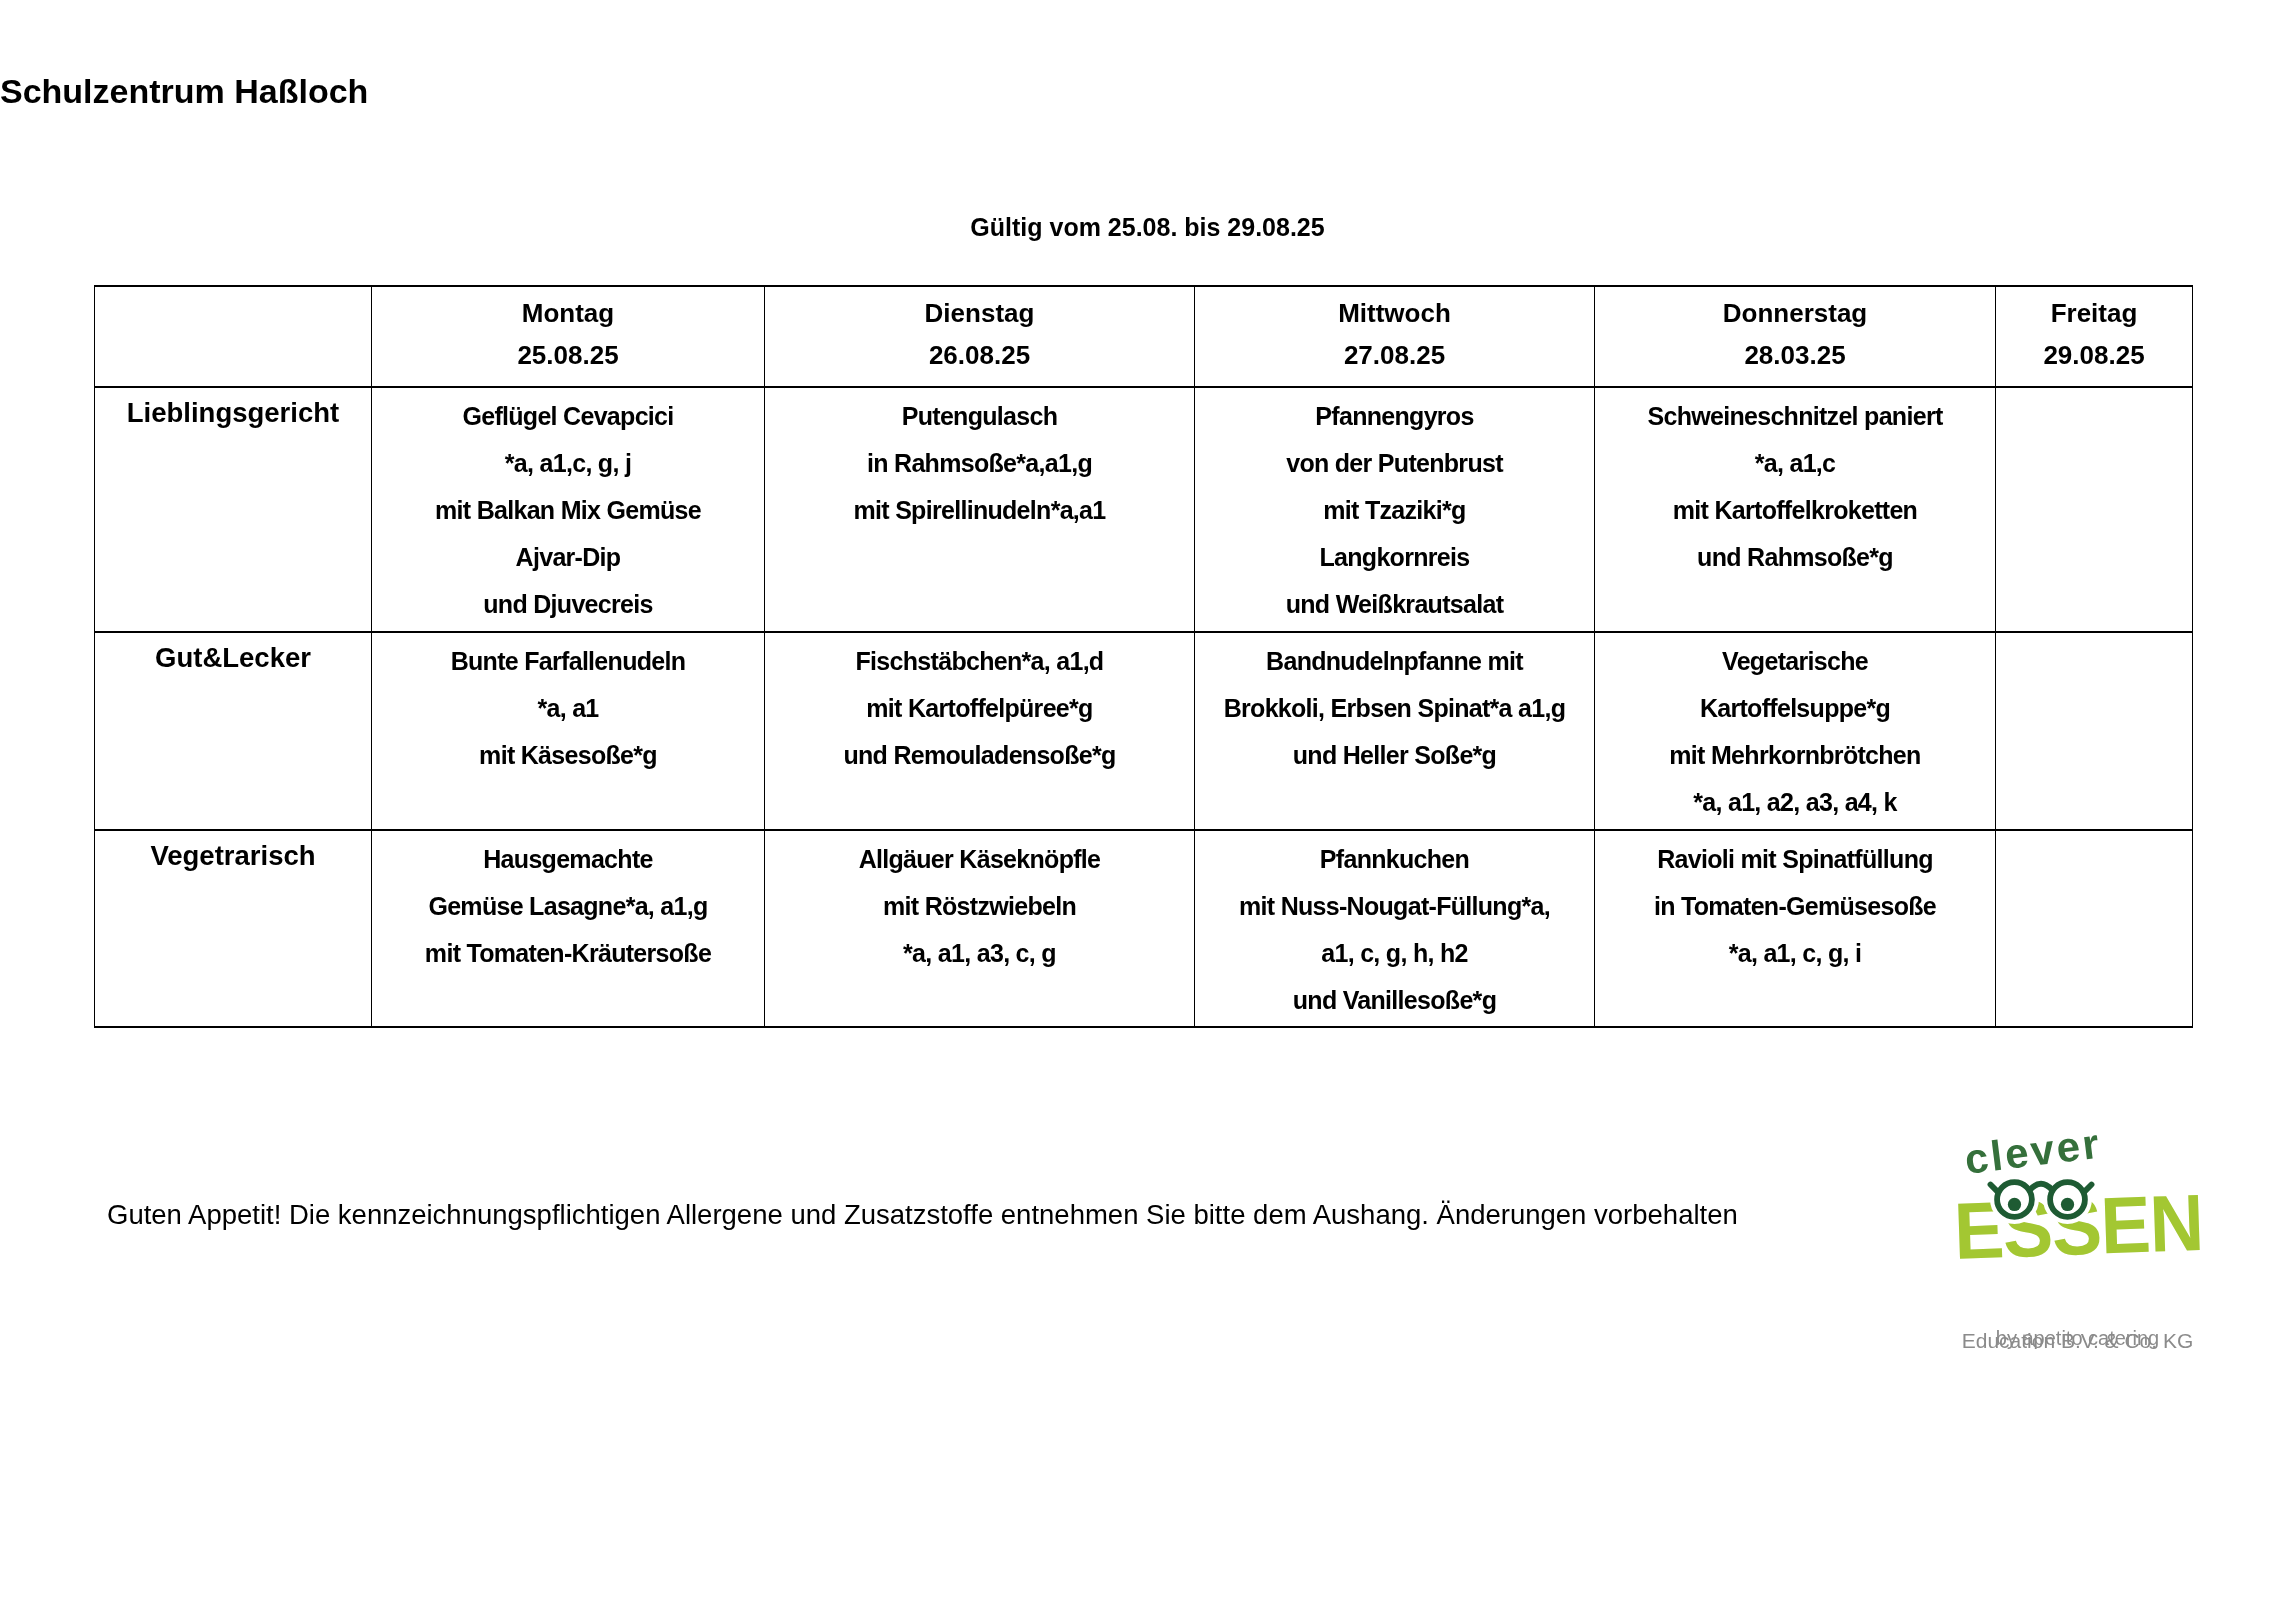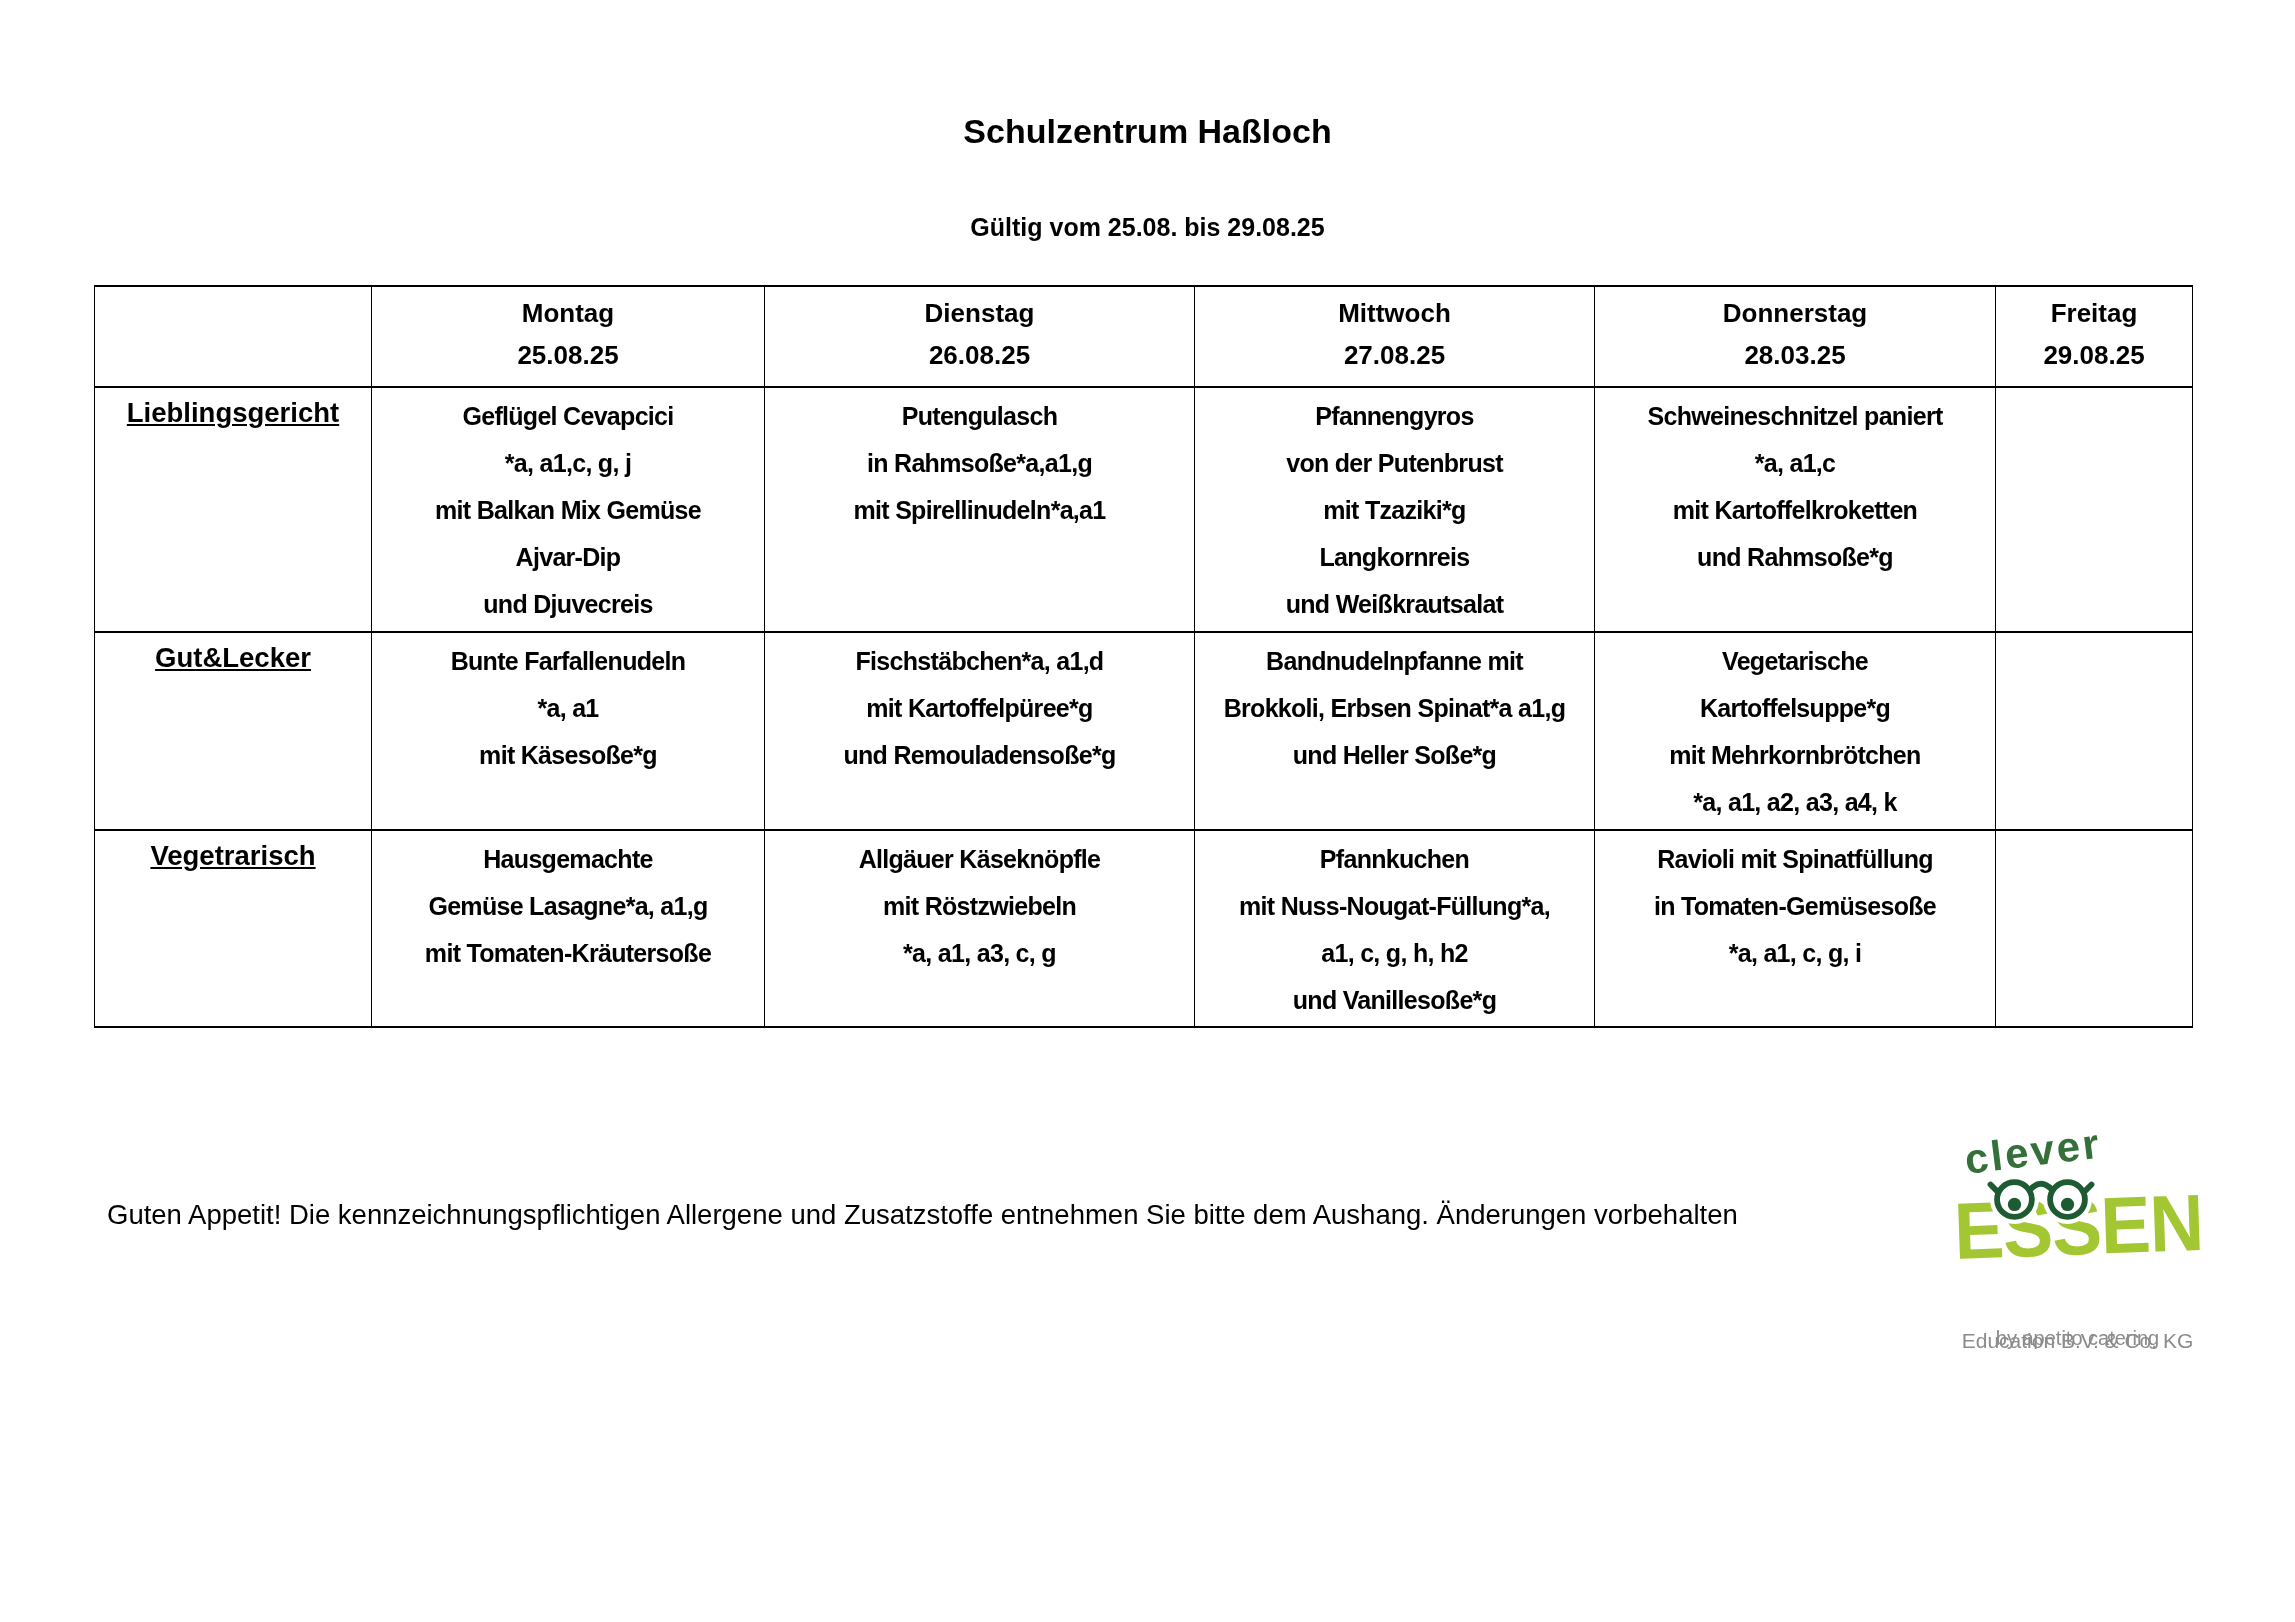--- a/index.html
+++ b/index.html
@@ -6,21 +6,21 @@
   body {
     width: 2295px; height: 1623px;
     background: #ffffff;
     font-family: "Liberation Sans", sans-serif;
     color: #000;
     position: relative;
     overflow: hidden;
   }
   .title {
     position: absolute; top: 73px; left: 0; width: 100%;
-    text-align: center; font-size: 34px; font-weight: bold; line-height: 1.1; margin-top: 40px;
+    font-size: 34px; font-weight: bold; line-height: 1.1;
   }
   .validity {
     position: absolute; top: 213px; left: 0; width: 100%;
     text-align: center; font-size: 25px; font-weight: bold;
   }
   table.menu {
     position: absolute; left: 94px; top: 285px;
     border-collapse: collapse; table-layout: fixed;
   }
   table.menu td, table.menu th {
@@ -34,21 +34,21 @@
   }
   table.menu th {
     font-size: 26px; line-height: 42px; font-weight: bold;
   }
   td.cell {
     font-size: 25px; line-height: 47px; letter-spacing: -0.7px;
   }
   td.row-label {
     font-size: 27.5px; line-height: 39px;
   }
-  td.v-middle { vertical-align: middle; text-decoration: underline; }
+  td.v-middle { vertical-align: middle; }
   .footer-note {
     position: absolute; left: 107px; top: 1199px;
     font-size: 27.5px; font-weight: normal; letter-spacing: 0;
   }
   .logo {
     position: absolute; left: 1953px; top: 1135px; width: 249px; height: 222px;
   }
   .logo-clever {
     position: absolute; left: 11.8px; top: 1.3px;
     font-size: 42px; font-weight: bold; letter-spacing: 2.6px;

